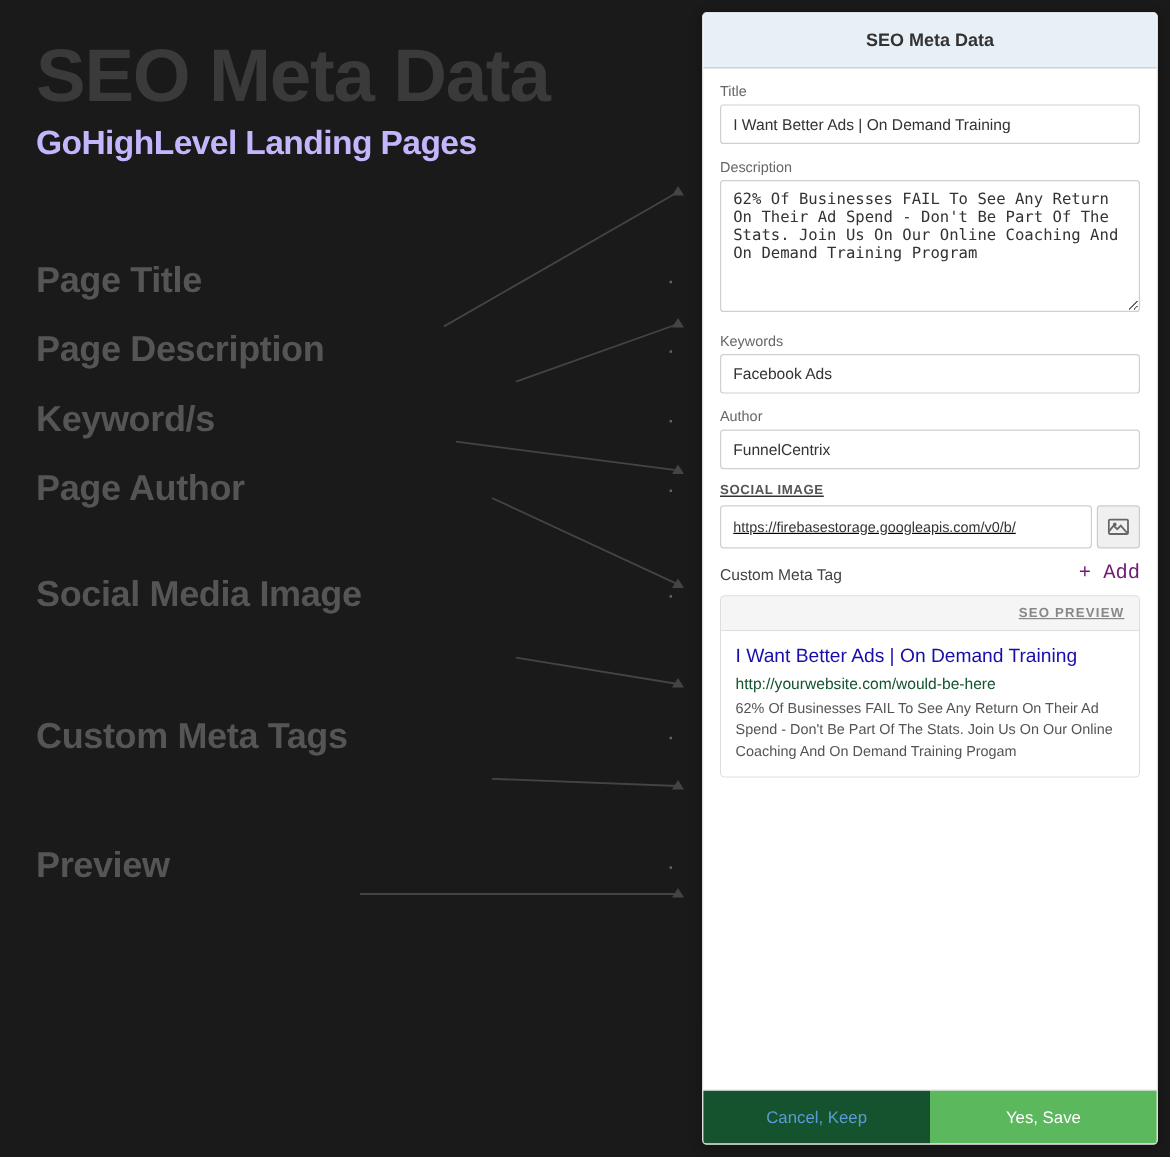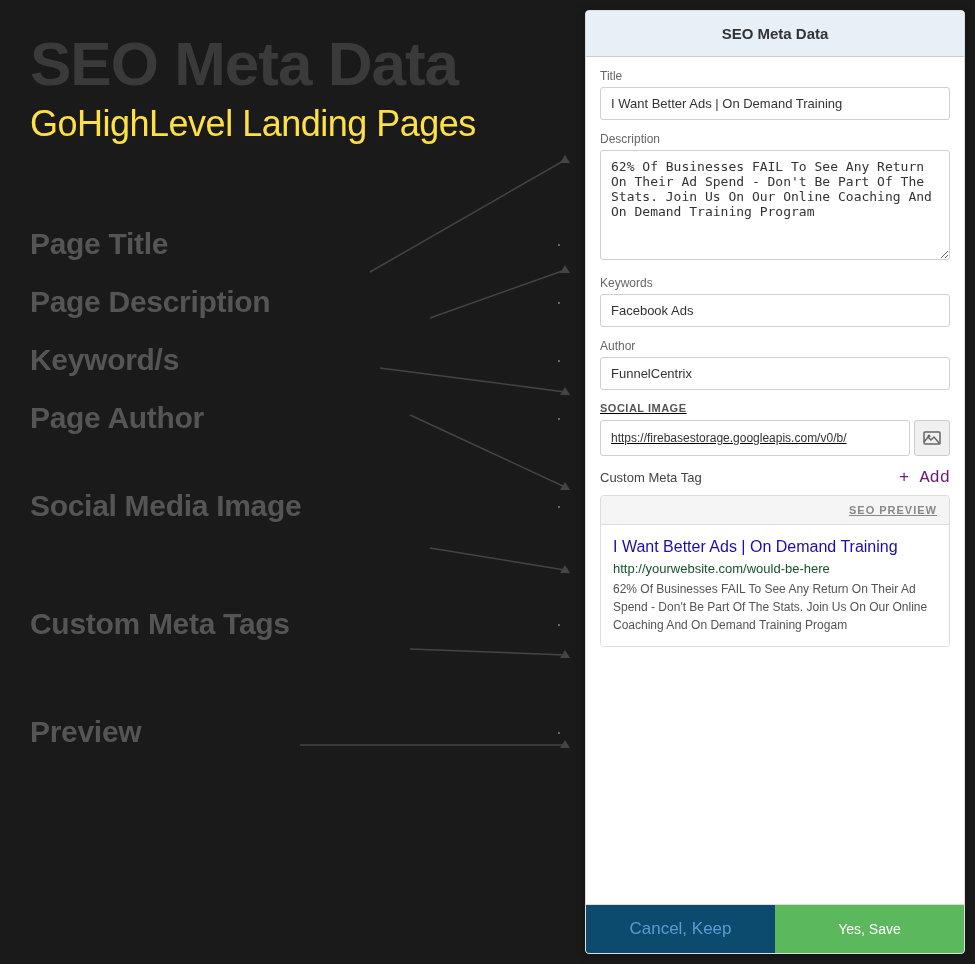--- a/index.html
+++ b/index.html
@@ -29,23 +29,23 @@
     .main-title {
       font-size: 62px;
       font-weight: 900;
       color: #3a3a3a;
       line-height: 1.1;
       margin-bottom: 5px;
       letter-spacing: -1px;
     }
 
     .sub-title {
-      font-size: 36px;
-      font-weight: 400;
-      color: #fde047;
+      font-size: 28px;
+      font-weight: 700;
+      color: #c4b5fd;
       margin-bottom: 60px;
       letter-spacing: -0.5px;
     }
 
     .labels-section {
       display: flex;
       flex-direction: column;
       gap: 0px;
       width: 100%;
       margin-top: 10px;
@@ -267,23 +267,23 @@
 
     .panel-footer {
       display: flex;
       border-top: 1px solid #ddd;
       flex-shrink: 0;
     }
 
     .footer-btn-cancel {
       flex: 1;
       padding: 14px;
-      background: #0c4a6e;
+      background: #14532d;
       border: none;
-      font-size: 17px;
+      font-size: 14px;
       color: #5b9bd5;
       cursor: pointer;
       font-weight: 500;
     }
 
     .footer-btn-save {
       flex: 1;
       padding: 14px;
       background: #5cb85c;
       border: none;

